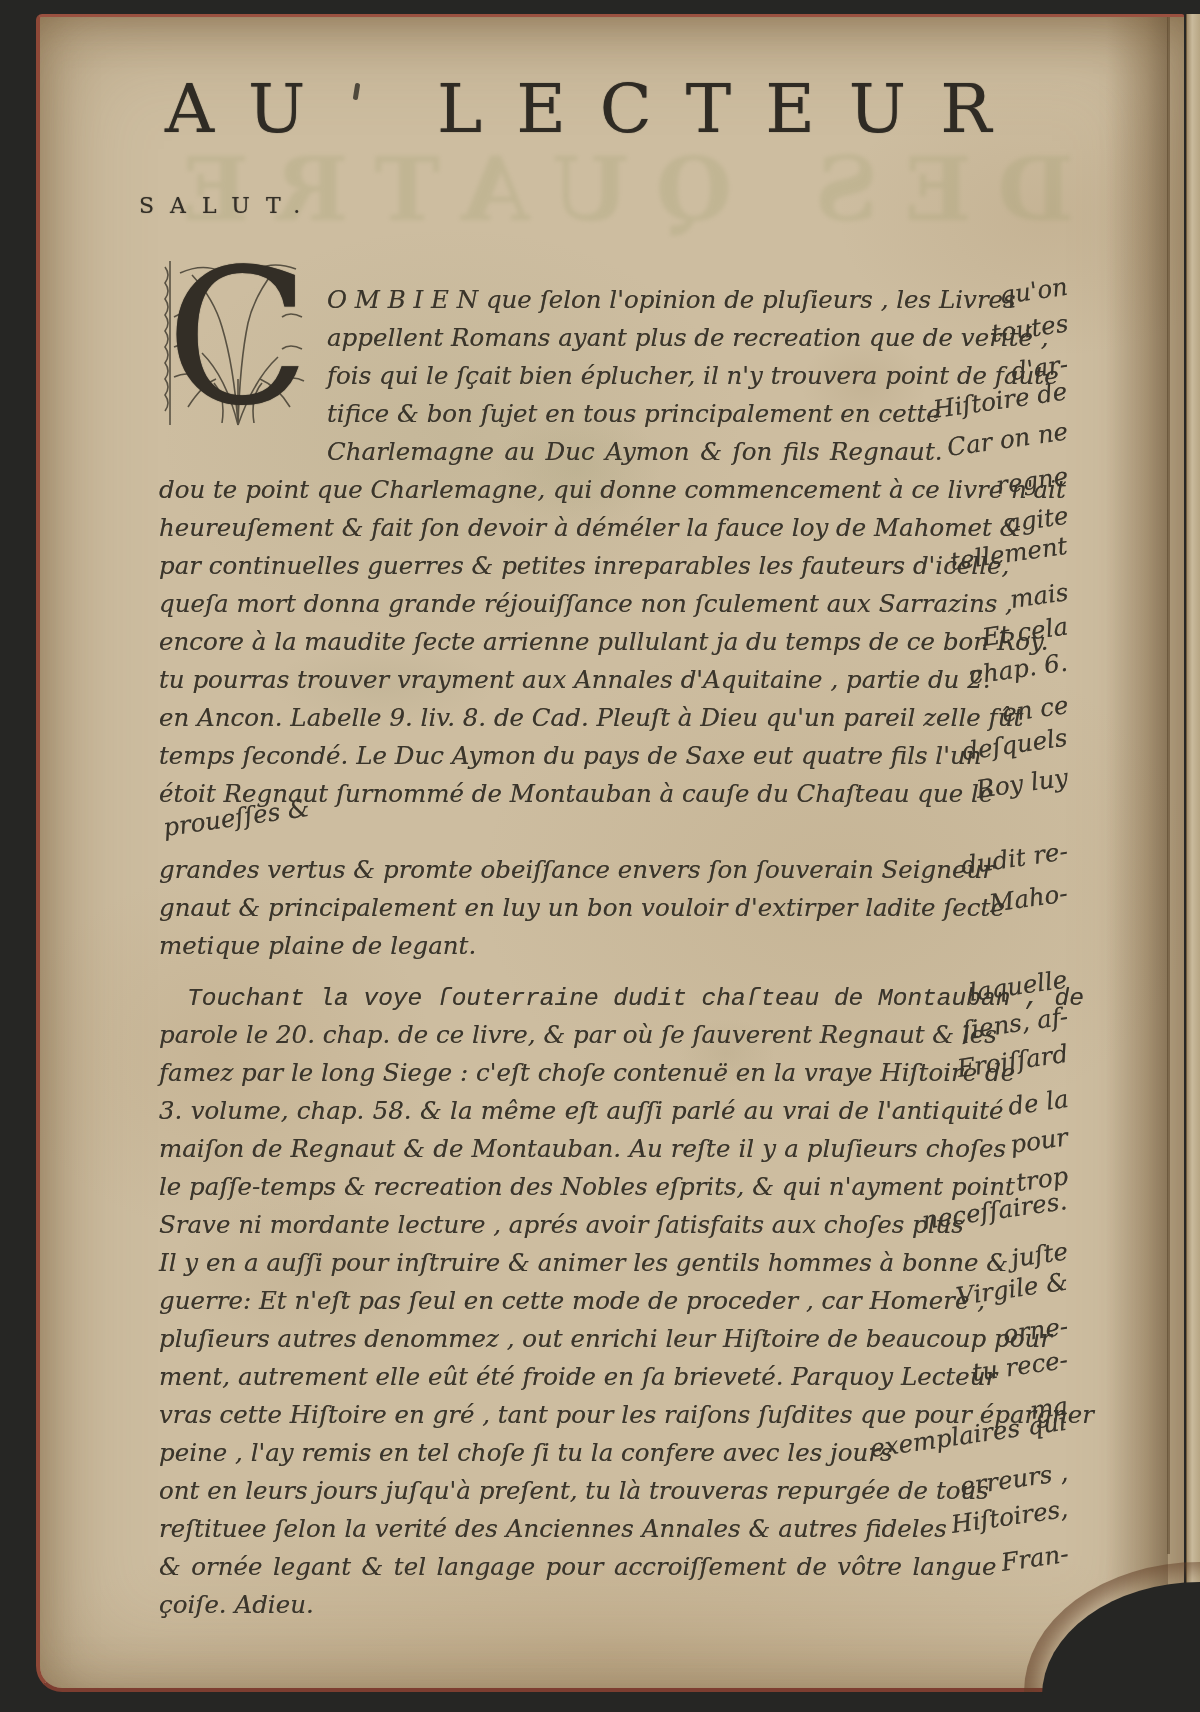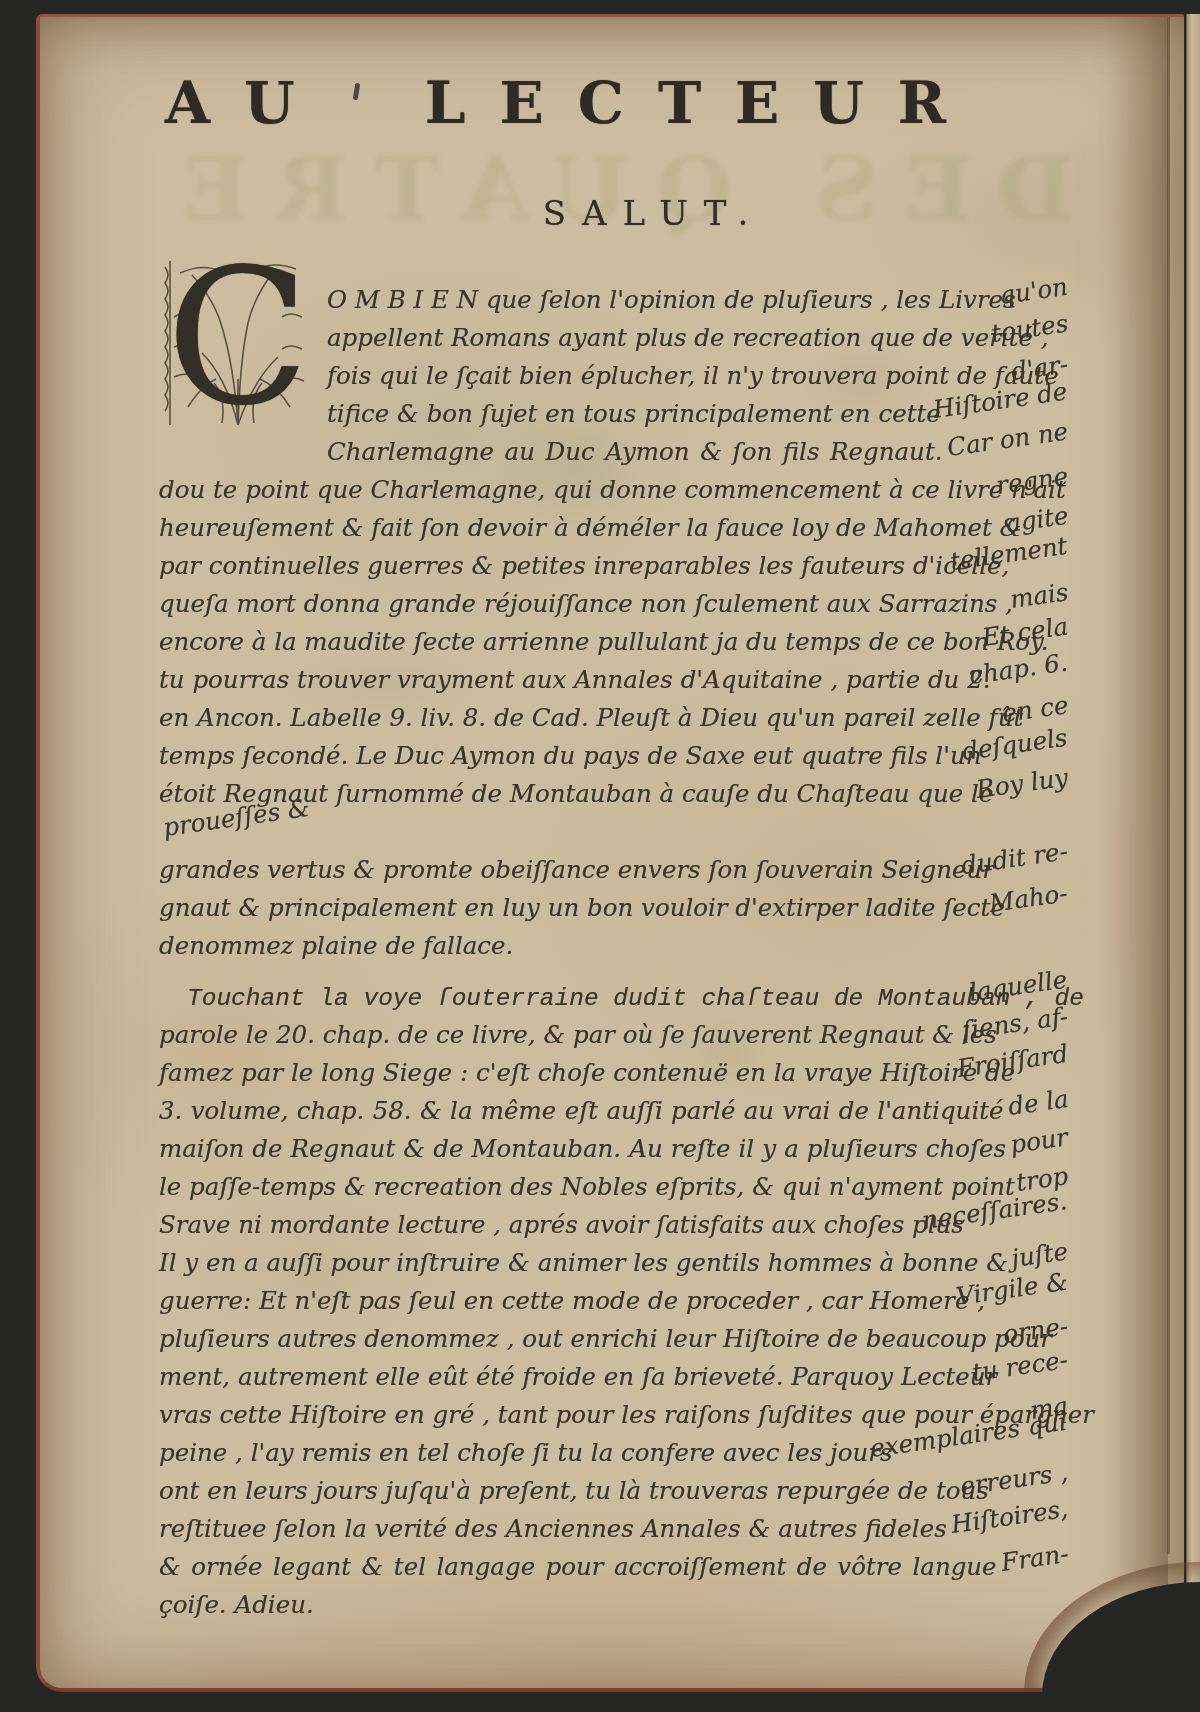--- a/index.html
+++ b/index.html
@@ -50,27 +50,27 @@
     background:linear-gradient(to right,#a28e6c,#c9ba9c 40%,#b7a684);
     border-left:1px solid #6f5c3e;}
   .curl-edge{position:absolute;right:0;bottom:0;width:176px;height:130px;
     border-top-left-radius:100%;
     box-shadow:inset 16px 12px 18px -6px rgba(96,62,38,.6);}
   .curl{position:absolute;right:0;bottom:-4px;width:158px;height:114px;
     background:var(--background);border-top-left-radius:100%;}
 
   
   .title{position:absolute;left:125px;top:52px;
-    font-size:58px;font-weight:700;color:#2f2b24;
+    font-size:68px;font-weight:400;color:#2f2b24;
     letter-spacing:34px;word-spacing:42px;white-space:nowrap;
     text-shadow:0 0 1px rgba(47,43,36,.7);}
   .ink-speck{position:absolute;left:314px;top:66px;width:5px;height:17px;
     background:#3a352b;transform:rotate(9deg);border-radius:2px;opacity:.85;}
-  .subtitle{position:absolute;left:0;right:16px;top:176px;text-align:center;
-    padding-left:99px;font-size:34px;color:#332f27;letter-spacing:16px;
+  .subtitle{position:absolute;left:0;right:16px;top:176px;text-align:left;
+    padding-left:99px;font-size:22px;color:#332f27;letter-spacing:16px;
     text-shadow:0 0 1px rgba(47,43,36,.6);}
   .ghost{position:absolute;left:70px;top:120px;width:1010px;text-align:center;
     font-size:88px;font-weight:bold;letter-spacing:26px;color:var(--ghost);
     opacity:.17;filter:blur(2px);transform:scaleX(-1);pointer-events:none;}
 
   
   .drop-cap{position:absolute;left:122px;top:240px;width:152px;height:172px;}
   .drop-cap svg{position:absolute;inset:0;}
   .cap-letter{position:absolute;inset:0;font-size:188px;line-height:160px;
     text-align:center;color:#332e26;font-family:"DejaVu Serif",serif;
@@ -185,21 +185,21 @@
             </div>
             <div class="line">
               <span class="main">grandes vertus &amp; promte obeiſſance envers ſon ſouverain Seigneur</span>
               <span class="tail">dudit re-</span>
             </div>
             <div class="line">
               <span class="main">gnaut &amp; principalement en luy un bon vouloir d'extirper ladite ſecte</span>
               <span class="tail">Maho-</span>
             </div>
             <div class="line no-justify">
-              <span class="main">denommez  plaine de fallace.</span>
+              <span class="main">metique  plaine de legant.</span>
             </div>
           </div>
           <div class="para">
             <div class="line indent">
               <span class="main">Touchant la voye ſouterraine dudit chaſteau de Montauban , de</span>
               <span class="tail">laquelle</span>
             </div>
             <div class="line">
               <span class="main">parole le 20. chap. de ce livre, &amp; par où ſe ſauverent Regnaut &amp; les</span>
               <span class="tail">ſiens, af-</span>

